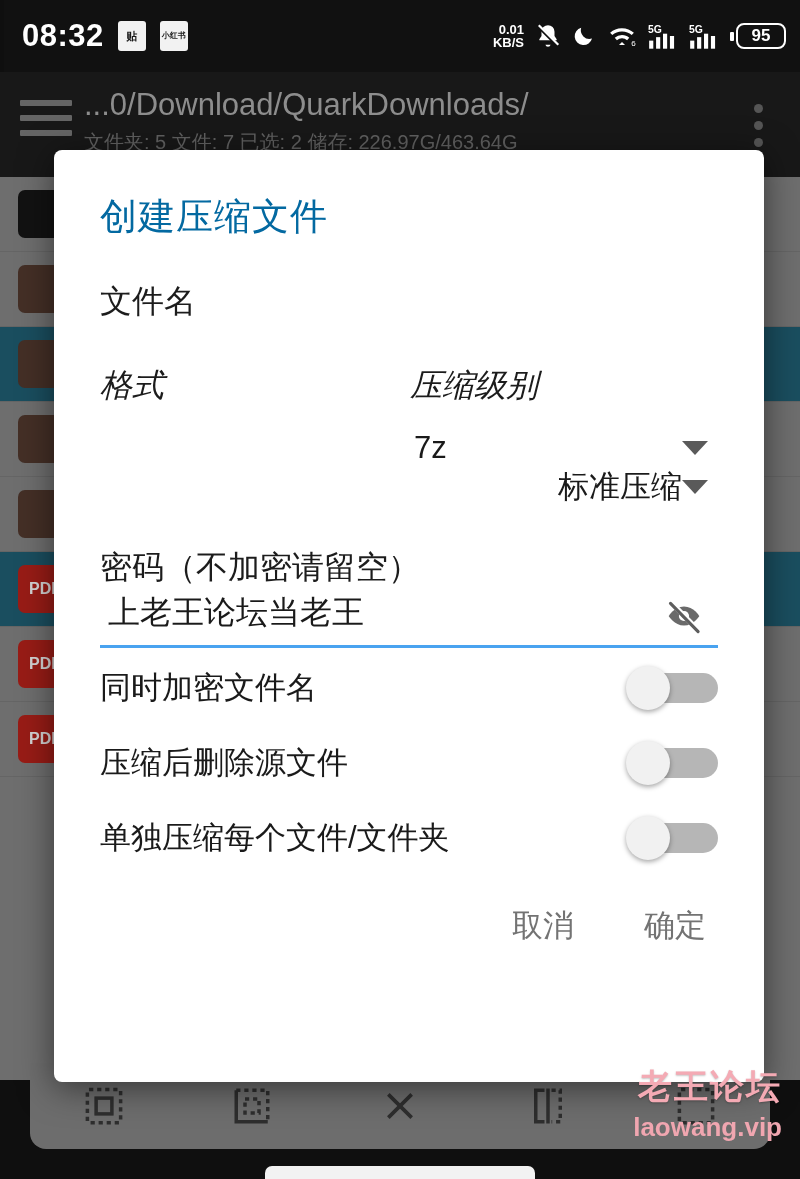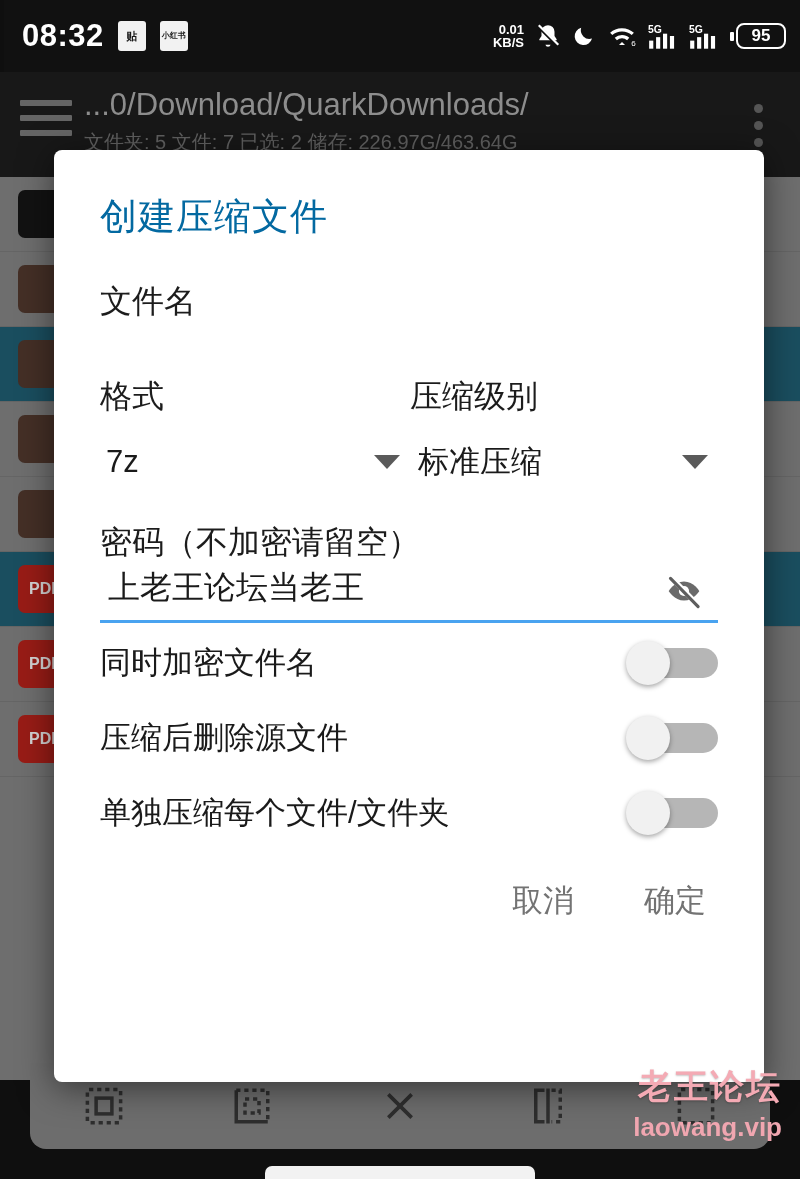--- a/index.html
+++ b/index.html
@@ -92,24 +92,24 @@
   .text-input-wrap { margin-top:10px; position:relative; }
   .text-input {
     width:100%; border:none; outline:none; background:transparent;
     font-size:32px; color:#1a1a1a; padding:4px 6px 14px 8px;
     font-family:inherit;
   }
   .underline { height:2px; background:#8d8d8d; width:100%; }
   .underline.focus { height:3px; background:#49a3f0; }
 
   
-  #sel-labels { display:flex; margin-top:51px; }
+  #sel-labels { display:flex; margin-top:40px;font-style:italic; }
   #sel-labels > div { font-size:32px; color:#1c1c1c; }
   #lbl-format { width:310px; }
-  #sel-row { display:flex; margin-top:22px; align-items:center; }
+  #sel-row { display:flex; margin-top:22px; align-items:flex-end;flex-direction:column; }
   .select {
     display:flex; align-items:center; cursor:pointer;
   }
   #sel-format { width:310px; }
   #sel-level  { flex:1; }
   .sel-value { font-size:31px; color:#1a1a1a; }
   #sel-format .sel-value { padding-left:6px; }
   #sel-level  .sel-value { padding-left:8px; }
   .caret {
     width:0; height:0; margin-left:auto; margin-right:10px;

